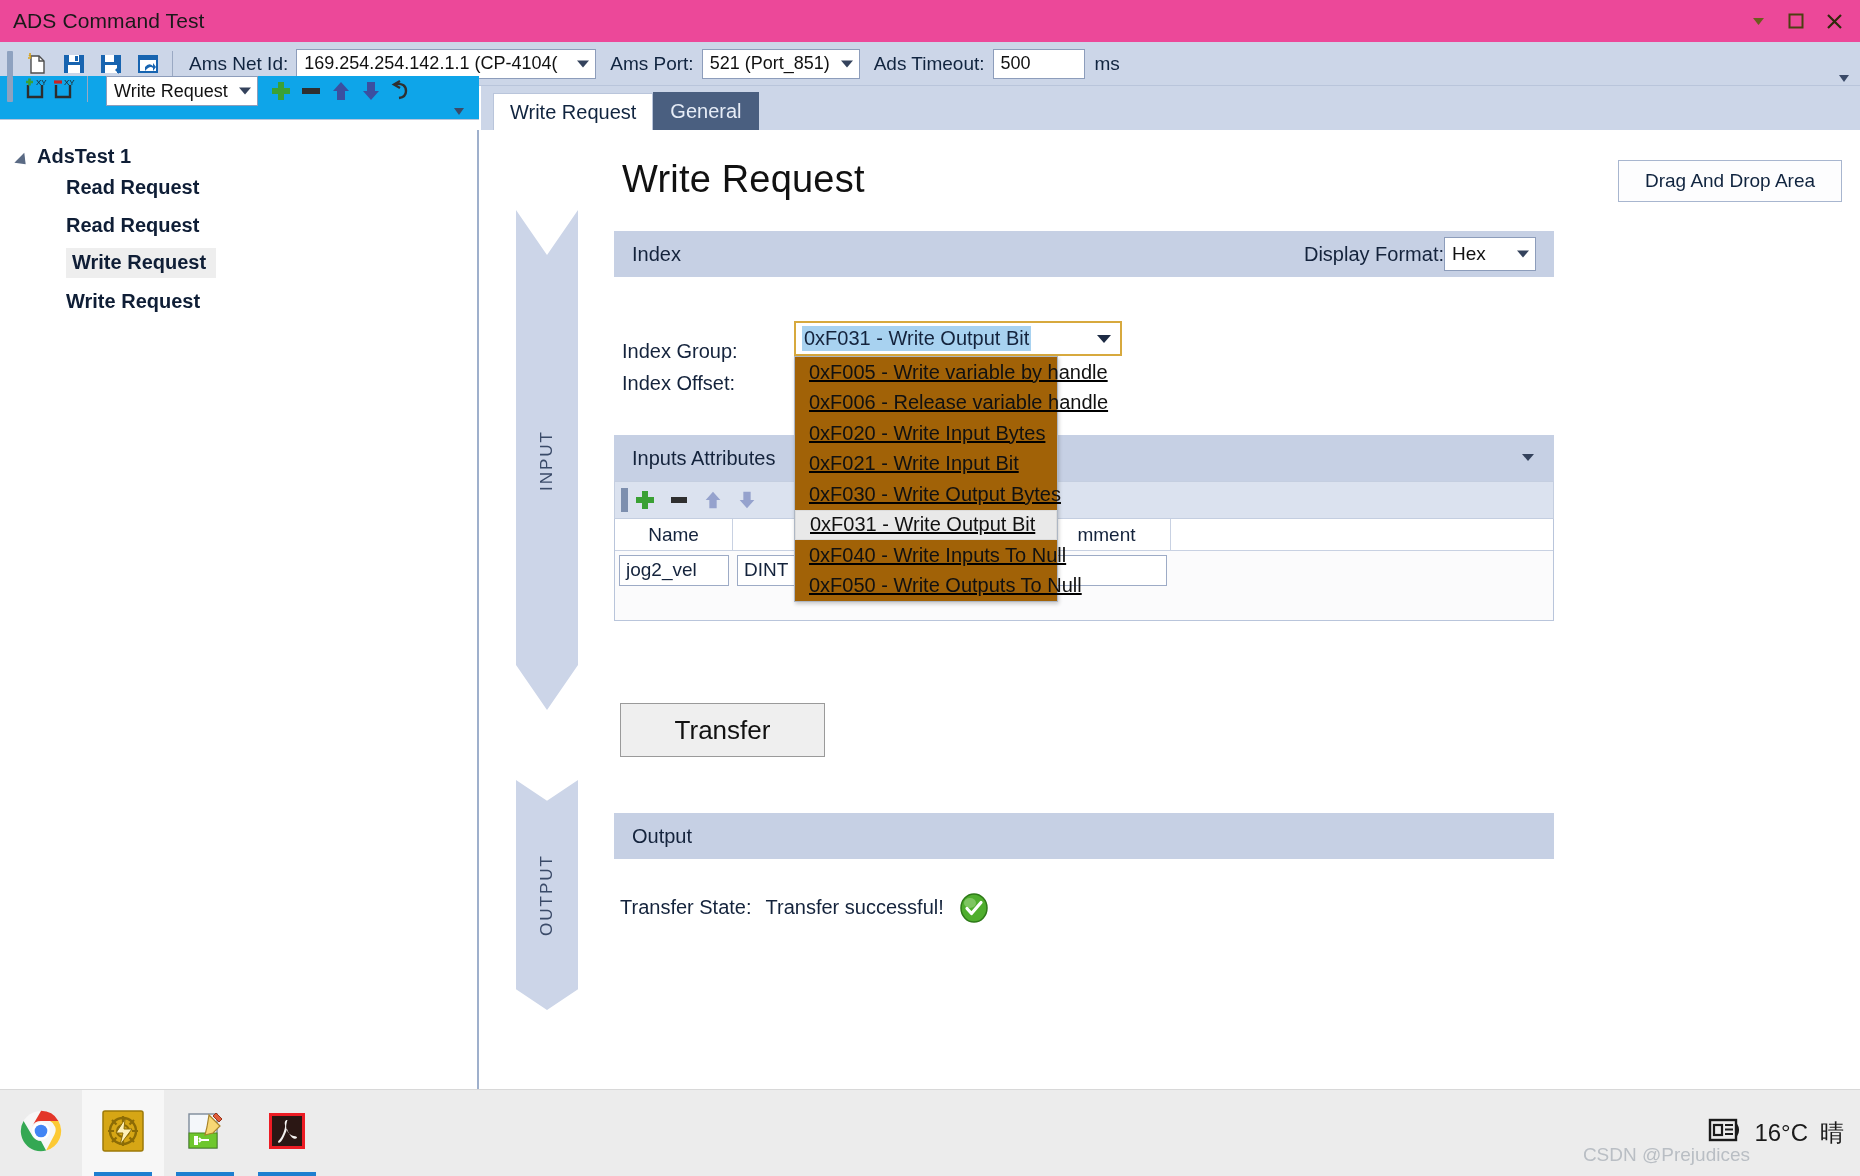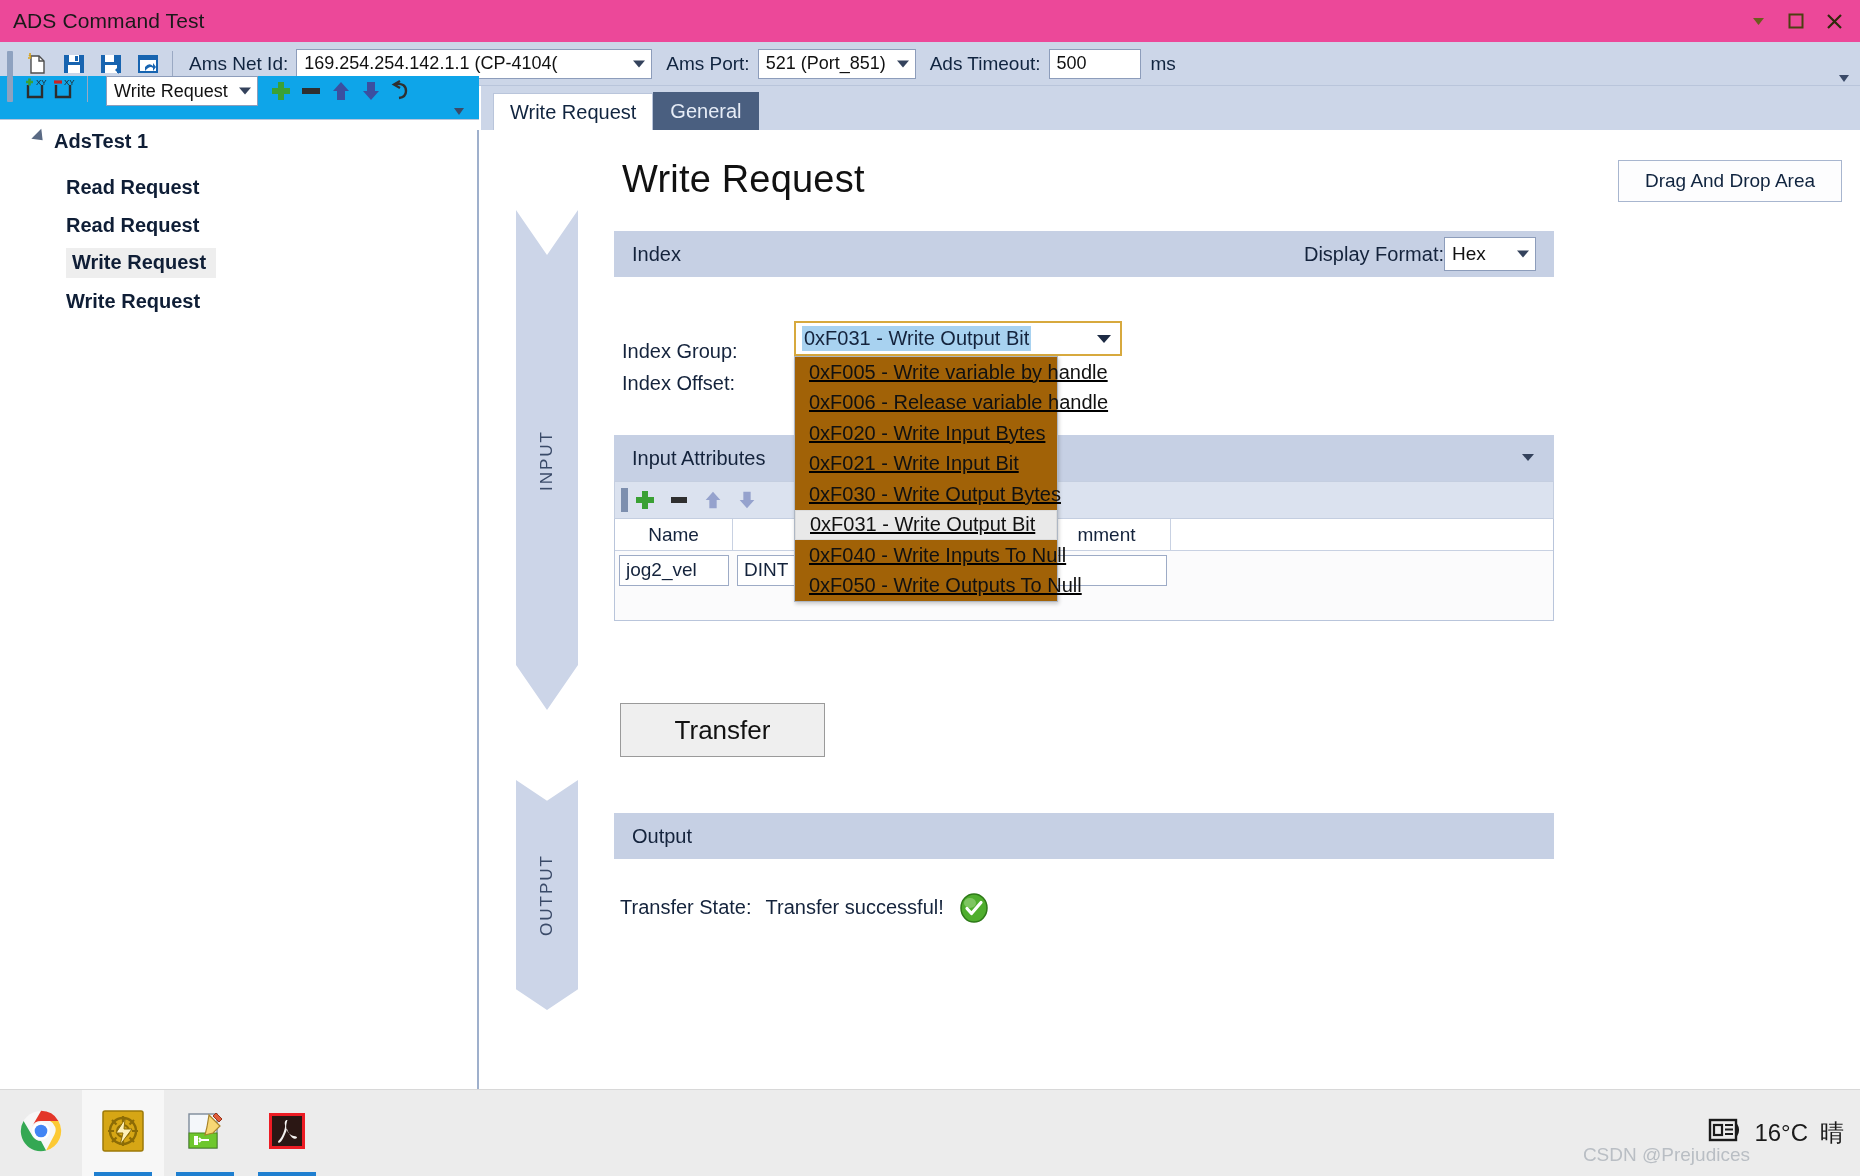--- a/index.html
+++ b/index.html
@@ -69,21 +69,21 @@
   .toolbar2 .combo { width: 152px; margin-left: 8px; }
   .tb2-btn { width: 30px; height: 30px; display:flex; align-items:center; justify-content:center; }
   .strip2-chev { position:absolute; right:4px; bottom:1px; }
 
   
   .treepane {
     position: absolute; left: 0; top: 130px; width: 479px; height: 959px;
     background: #fff; border-right: 2px solid #9fb0cc;
   }
   .tree-root {
-    display: flex; align-items: flex-start; height: 38px; padding-left: 18px; margin-left: 17px;
+    display: flex; align-items: flex-end; height: 38px; padding-left: 18px;
   }
   .tri {
     width: 0; height: 0; border-top: 7px solid transparent; border-bottom: 7px solid transparent;
     border-left: 9px solid #5a6a84; margin-right: 10px; transform: rotate(45deg);
   }
   .tree-label { font-size: 20px; font-weight: bold; color: #0f1e36; }
   .tree-item {
     height: 38px; display: flex; align-items: center; padding-left: 66px;
     font-size: 20px; font-weight: bold; color: #0f1e36;
   }
@@ -292,21 +292,21 @@
           <rect x="3" y="4" width="20" height="18" fill="#1764b0"></rect>
           <rect x="5" y="9" width="16" height="11" fill="#fff"></rect>
           <path d="M10 16 q4 -5 8 -1 l0 -3 l3 4 l-3 4 l0 -3 q-3 -3 -8 3 z" fill="#1764b0"></path>
         </svg>
       </span>
     </div>
 
     <div class="tb-sep"></div>
 
     <span class="fieldlabel">Ams Net Id:</span>
-    <div class="combo" style="width:356px;">
+    <div class="combo" style="width:300px;">
       <span>169.254.254.142.1.1 (CP-4104(</span>
       <i class="arrow"></i>
     </div>
 
     <span class="fieldlabel" style="margin-left:14px;">Ams Port:</span>
     <div class="combo" style="width:158px;">
       <span>521 (Port_851)</span>
       <i class="arrow"></i>
     </div>
 
@@ -430,21 +430,21 @@
             <span>Hex</span>
             <i class="arrow"></i>
           </span>
         </span>
       </div>
 
       <div class="rowlabel" style="left:141px; top:198px;margin-top:12px;">Index Group:</div>
       <div class="rowlabel" style="left:141px; top:242px;">Index Offset:</div>
 
       <div class="sect-head" style="left:133px; top:305px; width:940px;">
-        <span>Input Attributes</span>
+        <span>Inputs Attributes</span>
         <span style="margin-left:auto;">
           <svg width="16" height="16" viewBox="0 0 16 16">
               <polygon points="2,5 14,5 8,12" fill="#34425c"></polygon>
             </svg>
         </span>
       </div>
 
       <div class="grid-toolbar" style="left:133px; top:351px; width:940px;">
         <div class="grip2"></div>
         <span class="gt-btn">

